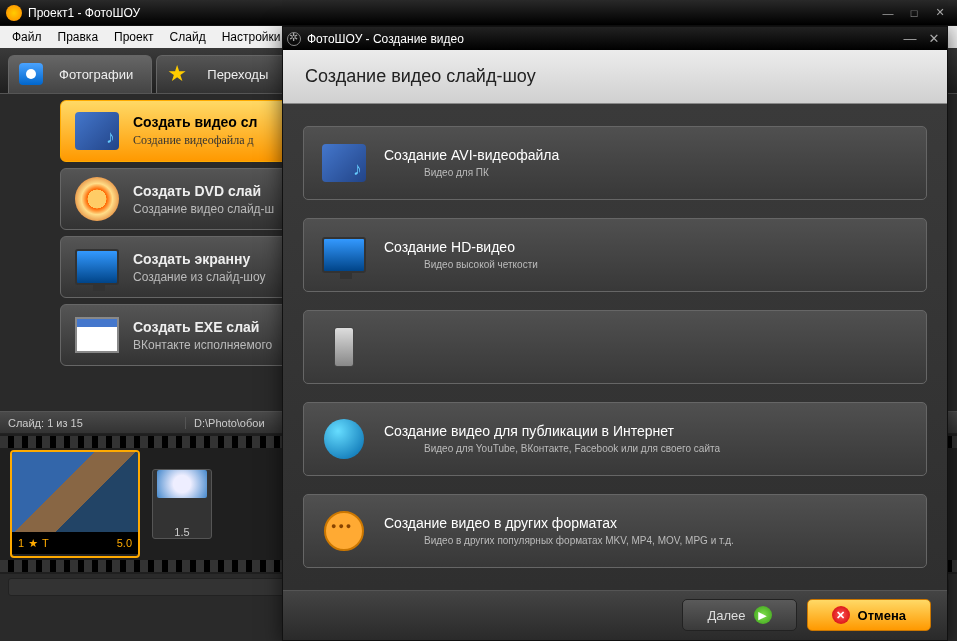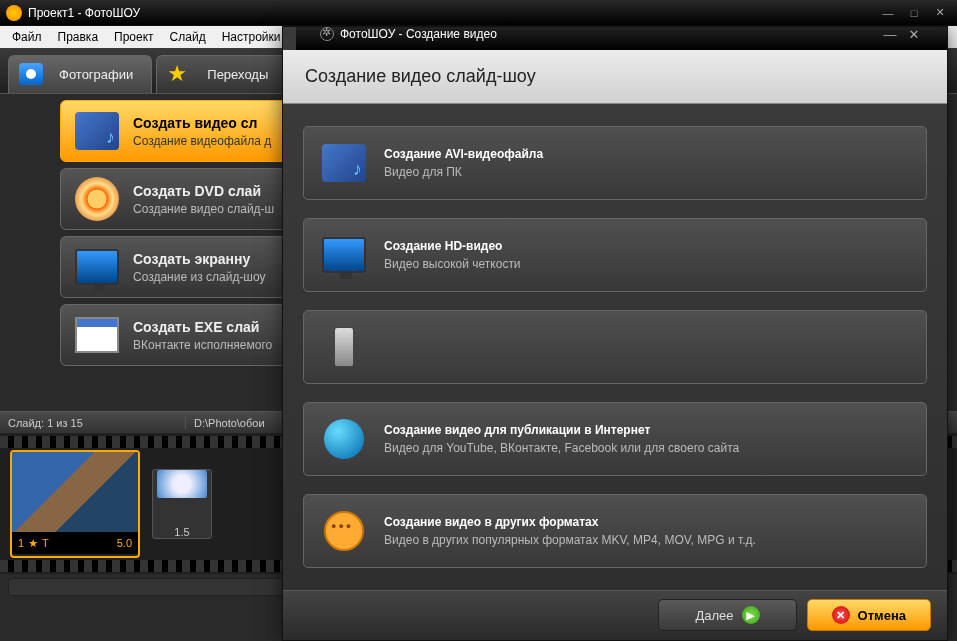--- a/index.html
+++ b/index.html
@@ -27,59 +27,59 @@
     
     .content-area { position: absolute; top: 94px; left: 0; right: 0; bottom: 0; background: #2a2a2a; }
     
     .option-card { margin: 6px 60px; height: 62px; background: linear-gradient(to bottom, #555, #333); border: 1px solid #666; border-radius: 6px; display: flex; align-items: center; padding: 8px 14px; gap: 14px; cursor: pointer; }
     .option-card.selected { background: linear-gradient(to bottom, #ffd966, #ff9900); border-color: #ffaa00; }
     .card-icon { width: 48px; height: 44px; flex-shrink: 0; }
     .card-text { display: flex; flex-direction: column; color: #eee; }
     .option-card.selected .card-text { color: #000; }
     .card-title { font-size: 14px; font-weight: bold; margin-bottom: 3px; }
     .card-desc { font-size: 12px; color: #bbb; }
-    .option-card.selected .card-desc { color: #333; }
+    .option-card.selected .card-desc { color: #333; font-family: Liberation Serif, serif; }
     
     .timeline-area { position: absolute; bottom: 0; left: 0; right: 0; height: 230px; background: #2a2a2a; border-top: 1px solid #555; }
     .timeline-header { height: 22px; background: linear-gradient(to bottom,#4a4a4a,#333); display: flex; align-items: center; font-size: 11px; color: #ccc; border-bottom: 1px solid #222; }
     .timeline-header-left { width: 186px; padding: 0 8px; border-right: 1px solid #555; }
     .timeline-header-path { padding: 0 8px; }
     .filmstrip { height: 140px; background: #1f1f1f; display: flex; align-items: center; padding: 10px; gap: 12px; position: relative; }
     .filmstrip::before, .filmstrip::after { content:''; position:absolute; left:0; right:0; height:12px; background: repeating-linear-gradient(to right, #333 0 8px, #000 8px 14px); }
     .filmstrip::before { top: 2px; }
     .filmstrip::after { bottom: 2px; }
     .slide-thumb { width: 130px; height: 108px; border: 2px solid #ffaa00; border-radius: 4px; background: #222; position: relative; z-index: 2; }
     .slide-img { width: 100%; height: 80px; background: linear-gradient(135deg, #3366aa 40%, #886644 40%, #886644 60%, #224466 60%); border-radius: 2px 2px 0 0; }
     .slide-meta { height: 22px; background: #000; display: flex; align-items: center; padding: 0 6px; font-size: 11px; color: #ffaa00; justify-content: space-between; }
     .slide-meta-left { display:flex; gap:4px; }
     .transition-thumb { width: 60px; height: 70px; background: #333; border: 1px solid #555; border-radius: 3px; display:flex; flex-direction:column; align-items:center; justify-content:center; z-index:2;gap:24px; }
     .transition-img { width: 50px; height: 45px; background: radial-gradient(circle, #eef 30%, #4488cc); border-radius: 2px; }
     .transition-time { font-size: 11px; color: #ccc; margin-top: 4px; }
     .scrollbar-h { height: 18px; background: #333; border: 1px solid #222; margin: 4px 8px; border-radius: 3px; }
     
     
     .modal { position: absolute; top: 26px; left: 282px; width: 666px; height: 615px; background: #3a3a3a; border: 1px solid #111; box-shadow: 0 4px 20px rgba(0,0,0,0.6); display:flex; flex-direction:column; }
-    .modal-titlebar { height: 26px; background: linear-gradient(to bottom, #222, #000); display: flex; padding: 0 24px; color: #fff; font-size: 12px; margin-left: 13px; }
+    .modal-titlebar { height: 26px; background: linear-gradient(to bottom, #222, #000); display: flex; align-items: center; padding: 0 4px; color: #fff; font-size: 12px; }
     .modal-titlebar-icon { width:14px; height:14px; border:1px solid #888; border-radius:50%; margin-right:6px; position:relative; }
     .modal-titlebar-icon::before { content:'✲'; position:absolute; top:-2px; left:1px; font-size:11px; color:#aaa; }
     .modal-titlebar-controls { margin-left:auto; display:flex; gap:6px; color:#aaa; }
     .modal-titlebar-btn { cursor:pointer; font-size:13px; width:18px; text-align:center; }
     
     .modal-header { height: 60px; background: linear-gradient(to bottom, #ececec, #d0d0d0); display:flex; align-items:center; padding: 0 22px; font-size: 18px; color:#222; border-bottom:1px solid #888; }
     
     .modal-body { flex:1; background: linear-gradient(to bottom, #3a3a3a, #2f2f2f); padding: 22px 20px; display:flex; flex-direction:column; gap: 18px; }
     
     .modal-option { height: 74px; background: linear-gradient(to bottom, #505050, #383838); border: 1px solid #666; border-radius: 5px; display:flex; align-items:center; padding: 10px 18px; gap: 18px; cursor:pointer; }
     .modal-option-icon { width: 44px; height: 44px; flex-shrink:0; display:flex; align-items:center; justify-content:center; }
     .modal-option-text { display:flex; flex-direction:column; }
-    .modal-option-title { font-size: 12px; font-weight: bold; color: #fff; margin-bottom: 4px; }
-    .modal-option-desc { font-size: 12px; color: #bbb; }
+    .modal-option-title { font-size: 14px; font-weight: normal; color: #fff; margin-bottom: 4px; }
+    .modal-option-desc { font-size: 10px; color: #bbb; margin-left: 40px; }
     
     .modal-footer { height: 56px; background: linear-gradient(to bottom, #444, #2a2a2a); border-top:1px solid #555; display:flex; align-items:center; justify-content:flex-end; padding: 0 16px; gap: 10px; }
-    .btn { height: 32px; padding: 0 36px; border-radius: 5px; display:flex; align-items:center; gap:8px; font-size:13px; cursor:pointer; border:1px solid #222; }
+    .btn { height: 32px; padding: 0 24px; border-radius: 5px; display:flex; align-items:center; gap:8px; font-size:13px; cursor:pointer; border:1px solid #222; }
     .btn-next { background: linear-gradient(to bottom,#5a5a5a,#3a3a3a); color:#ddd; }
     .btn-next-icon { width:18px; height:18px; background: radial-gradient(circle,#7fde4a,#3a9f1a); border-radius:50%; display:flex; align-items:center; justify-content:center; color:#fff; font-size:11px; }
     .btn-cancel { background: linear-gradient(to bottom,#ffd966,#ff9900); color:#000; font-weight:bold; border-color:#cc7700; padding: 0 24px; }
     .btn-cancel-icon { width:18px; height:18px; background: radial-gradient(circle,#ff5555,#cc0000); border-radius:50%; display:flex; align-items:center; justify-content:center; color:#fff; font-size:11px; }
     
     
     .ico-avi { background: linear-gradient(135deg,#4477cc,#224488); border-radius:4px; position:relative; width:44px; height:38px; }
     .ico-avi::after { content:'♪'; position:absolute; right:4px; bottom:2px; color:#66ccff; font-size:18px; }
     .ico-dvd { width:44px; height:44px; background: radial-gradient(circle,#ffcc66 30%,#ff6600 31%,#ffdd88 50%,#cc4400); border-radius:50%; }
     .ico-monitor { width:44px; height:36px; background:linear-gradient(to bottom,#3399ff,#004488); border:2px solid #333; border-radius:3px; position:relative; }

